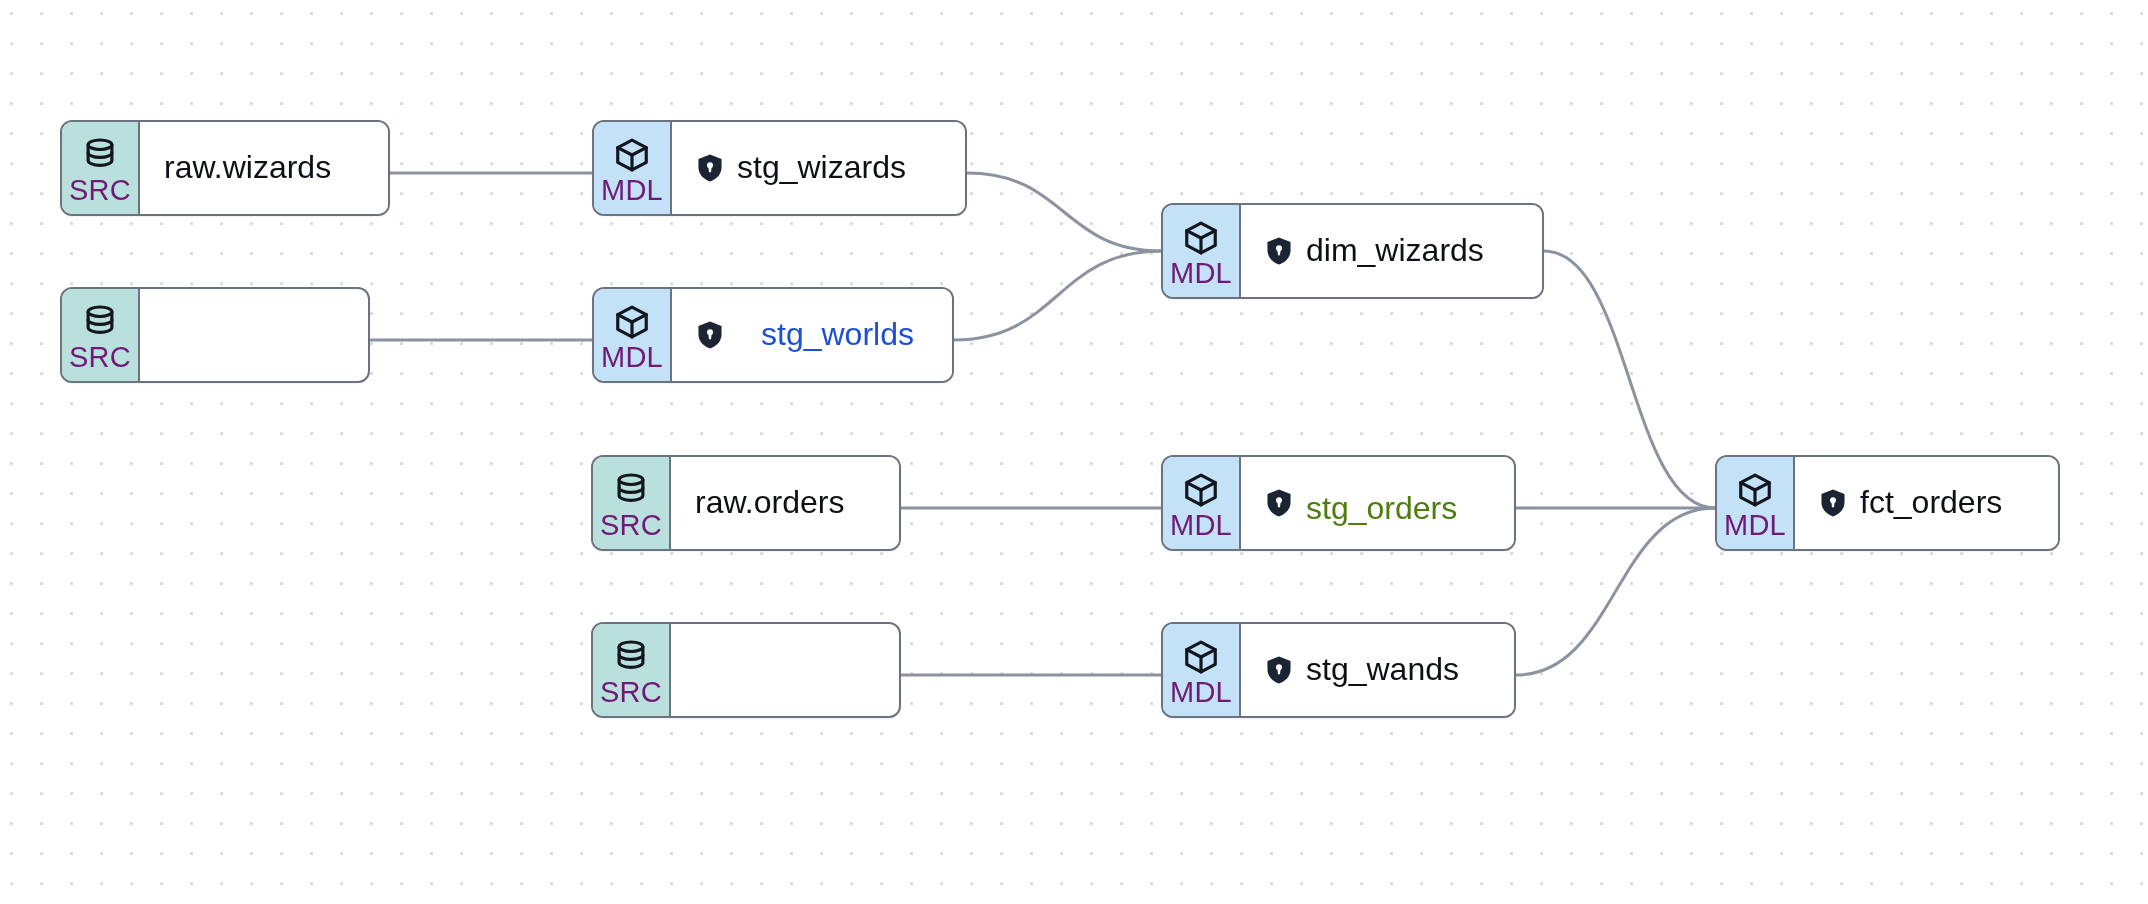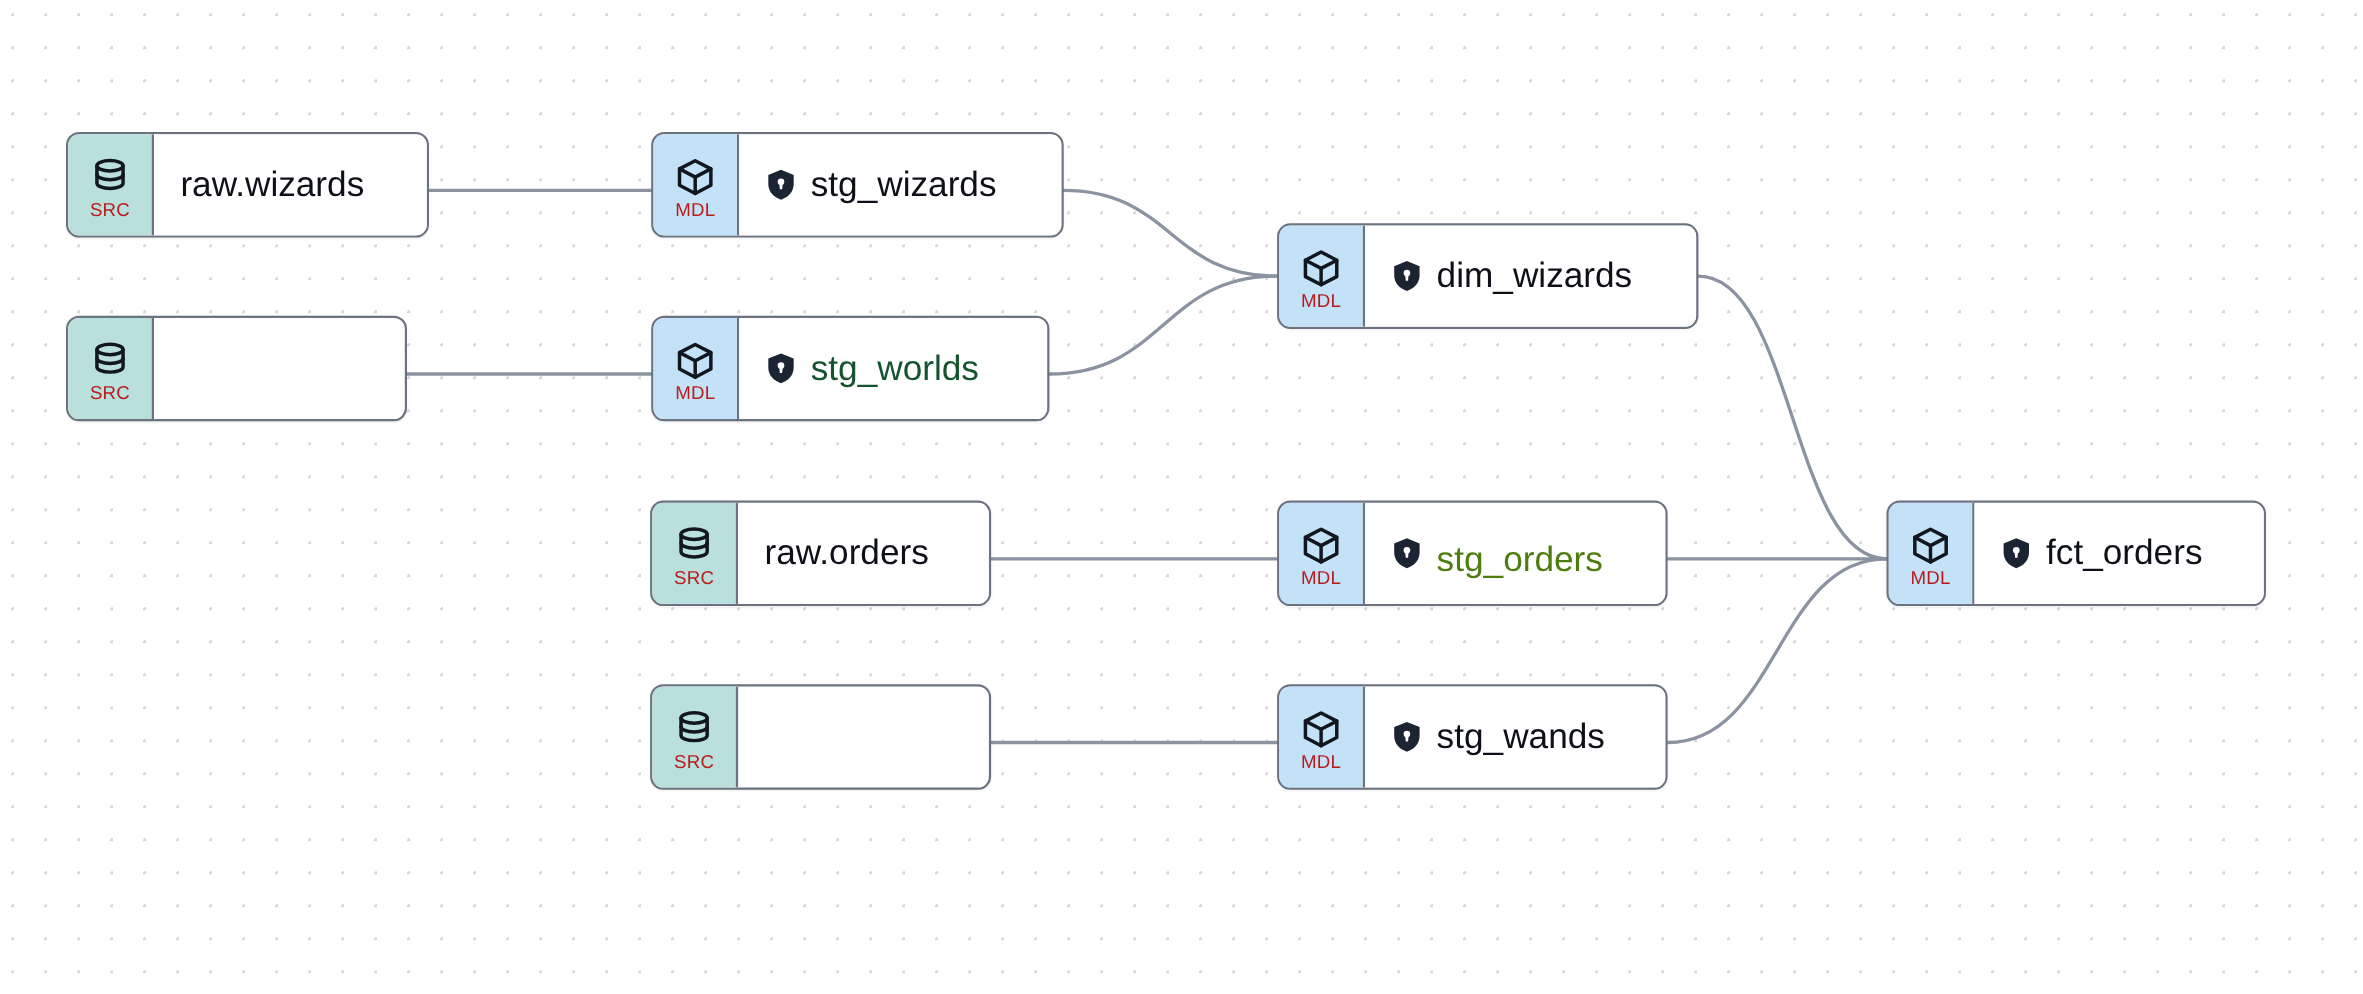--- a/index.html
+++ b/index.html
@@ -70,23 +70,23 @@
   }
   .node-badge.kind-src { background: #b9e0dd; }
   .node-badge.kind-mdl { background: #c3e2f7; }
 
   .badge-icon {
     display: block;
     line-height: 0;
   }
   .badge-label {
     font-family: "Liberation Sans", sans-serif;
-    font-size: 17px;
+    font-size: 29px;
     line-height: 1;
-    color: #b91c1c;
+    color: #701a75;
     letter-spacing: 0.2px;
   }
 
   .node-body {
     flex: 1 1 auto;
     display: flex;
     align-items: center;
     gap: 13px;
     padding: 0 20px 0 24px;
     background: #ffffff;
@@ -197,21 +197,21 @@
               <path d="M12 12v9.4"></path>
             </svg></span>
           <span class="badge-label">MDL</span>
         </div>
         <div class="node-body">
           <span class="node-lock"><svg width="28" height="30" viewBox="0 0 24 26" xmlns="http://www.w3.org/2000/svg">
               <path d="M12 1.2 22 5.2v7.1c0 6.1-4.2 10.3-10 12.4C6.2 22.6 2 18.4 2 12.3V5.2Z" fill="#1b2433"></path>
               <circle cx="12" cy="10.6" r="2.6" fill="#ffffff"></circle>
               <path d="M10.5 10.6h3l-.6 6h-1.8Z" fill="#ffffff"></path>
             </svg></span>
-          <span class="node-title" style="color: #14532d;">stg_worlds</span>
+          <span class="node-title" style="color: #1d4ed8; margin-left: 24px;">stg_worlds</span>
         </div>
       </div>
       <div class="node" style="left: 1161px; top: 455px; width: 355px; height: 96px; border-color: rgb(107, 114, 128);">
         <div class="node-badge kind-mdl" style="background: rgb(195, 226, 247); border-right-color: rgb(107, 114, 128);">
           <span class="badge-icon"><svg width="38" height="38" viewBox="0 0 24 24" fill="none" stroke="#11161f" stroke-width="2" stroke-linecap="round" stroke-linejoin="round">
               <path d="M12 2.6 21 7.3v9.4L12 21.4 3 16.7V7.3Z"></path>
               <path d="M3 7.3 12 12l9-4.7"></path>
               <path d="M12 12v9.4"></path>
             </svg></span>
           <span class="badge-label">MDL</span>

